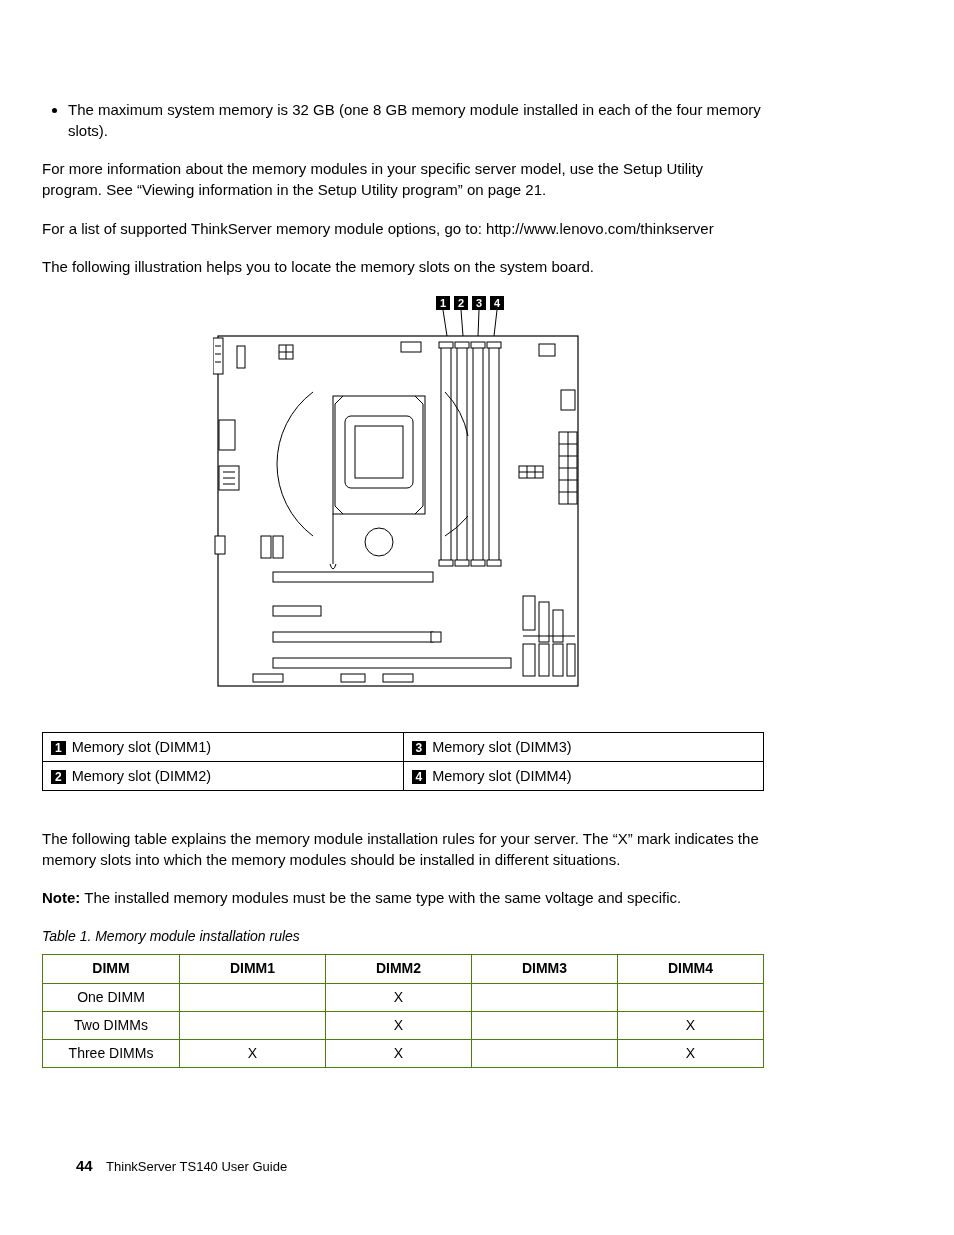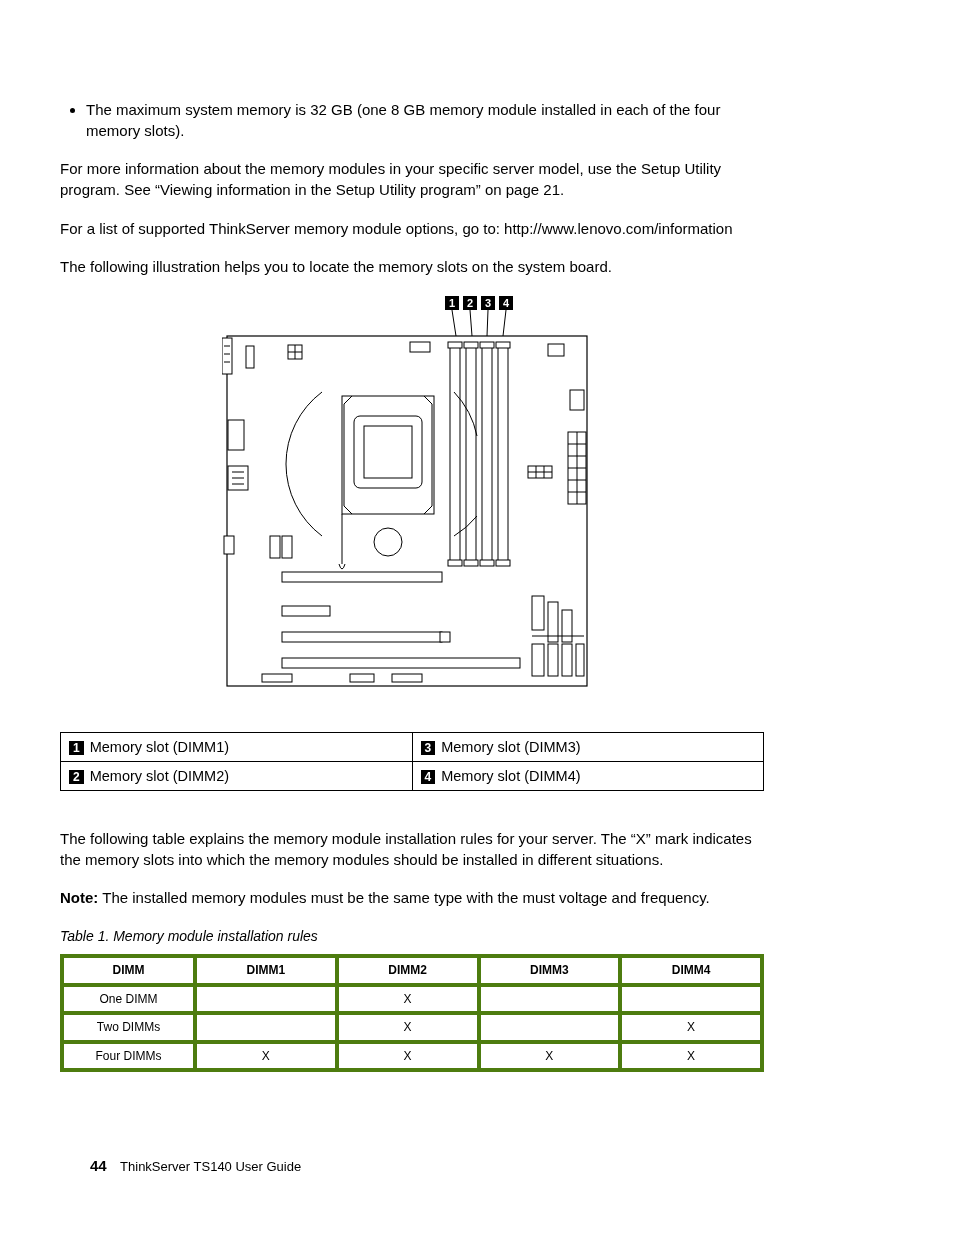--- a/index.html
+++ b/index.html
@@ -8,21 +8,21 @@
     background: #fff;
     font-family: Arial, Helvetica, sans-serif;
     color: #000;
     font-size: 15px;
     line-height: 1.38;
   }
   .page {
     width: 854px;
     min-height: 1235px;
     box-sizing: border-box;
-    padding: 100px 90px 40px 60px;
+    padding: 100px 90px 40px 42px;
     position: relative;
   }
   ul.bullet {
     list-style: disc;
     margin: 0 0 18px 0;
     padding-left: 26px;
   }
   ul.bullet li { margin: 0; }
   p { margin: 8px 0 18px 0; }
   .caption {
@@ -64,36 +64,36 @@
     font-size: 14.5px;
   }
 
   
   table.rules {
     width: 100%;
     border-collapse: collapse;
     margin-bottom: 30px;
   }
   table.rules th, table.rules td {
-    border: 4px solid #4d7c0f;
+    border: 1px solid #4d7c0f;
     padding: 4px 8px;
-    font-size: 12px;
+    font-size: 14px;
   }
   table.rules th {
     font-weight: bold;
     text-align: center;
   }
   table.rules td.first { text-align: center; width: 19%; }
   table.rules td.c { text-align: center; width: 20.25%;}
   table.rules th.first { width:19%; text-align:center;}
   table.rules th.c { width:20.25%;margin-left:40px;}
 
   .footer {
     position: absolute;
-    left: 90px;
+    left: 76px;
     bottom: 58px;
     font-size: 13px;
   }
   .footer .pagenum {
     font-weight: bold;
     font-size: 15px;
     margin-right: 10px;
   }
 
   a.link { color:#000; text-decoration:none; }
@@ -103,21 +103,21 @@
 
 <div class="page">
 
   <ul class="bullet">
     <li>The maximum system memory is 32 GB (one 8 GB memory module installed in each of the four memory slots).</li>
   </ul>
 
   <p>For more information about the memory modules in your specific server model, use the Setup Utility program. See “Viewing information in the Setup Utility program” on page 21.</p>
 
   <p>
-    <span>For a list of supported ThinkServer memory module options, go to: </span><a class="link">http://www.lenovo.com/information</a>
+    <span>For a list of supported ThinkServer memory module options, go to: </span><a class="link">http://www.lenovo.com/thinkserver</a>
   </p>
 
   <p>The following illustration helps you to locate the memory slots on the system board.</p>
 
   <div class="figure">
     <div class="board-wrap">
       <svg width="380" height="400" viewBox="0 0 380 400">
 
         <g font-family="Arial" font-size="11" font-weight="bold">
           <rect x="223" y="0" width="14" height="14" fill="#000"></rect>
@@ -256,21 +256,21 @@
         <span class="chip">4</span>
         <span>Memory slot (DIMM4)</span>
       </td>
     </tr>
   </tbody>
     </table>
 
   <p>The following table explains the memory module installation rules for your server. The “X” mark indicates the memory slots into which the memory modules should be installed in different situations.</p>
 
   <p>
-    <strong>Note:</strong><span> The installed memory modules must be the same type with the must voltage and frequency.</span>
+    <strong>Note:</strong><span> The installed memory modules must be the same type with the same voltage and specific.</span>
   </p>
 
   <p class="caption">Table 1.  Memory module installation rules</p>
 
   <table class="rules">
     <thead>
       <tr>
         <th class="first">DIMM</th>
         <th class="c">DIMM1</th>
         <th class="c">DIMM2</th>
@@ -287,24 +287,24 @@
         <td class="c"></td>
       </tr>
       <tr>
         <td class="first">Two DIMMs</td>
         <td class="c"></td>
         <td class="c">X</td>
         <td class="c"></td>
         <td class="c">X</td>
       </tr>
       <tr>
-        <td class="first">Four DIMMs</td>
-        <td class="c">X</td>
-        <td class="c">X</td>
-        <td class="c">X</td>
+        <td class="first">Three DIMMs</td>
+        <td class="c">X</td>
+        <td class="c">X</td>
+        <td class="c"></td>
         <td class="c">X</td>
       </tr>
     </tbody>
   </table>
 
   <div class="footer">
     <span class="pagenum">44</span>
     <span>ThinkServer TS140 User Guide</span>
   </div>
 

